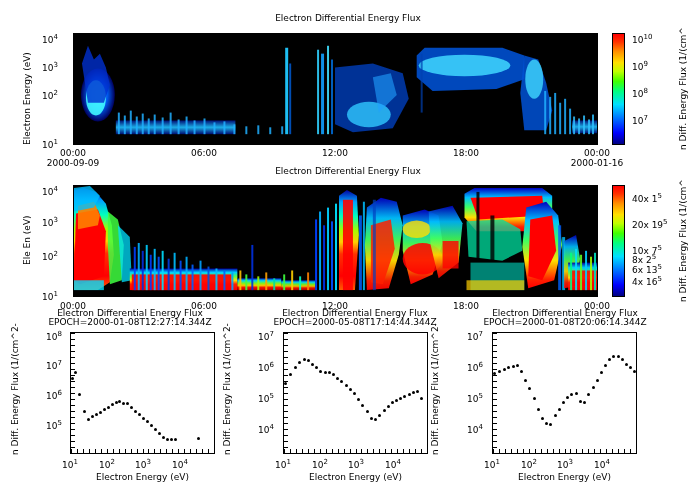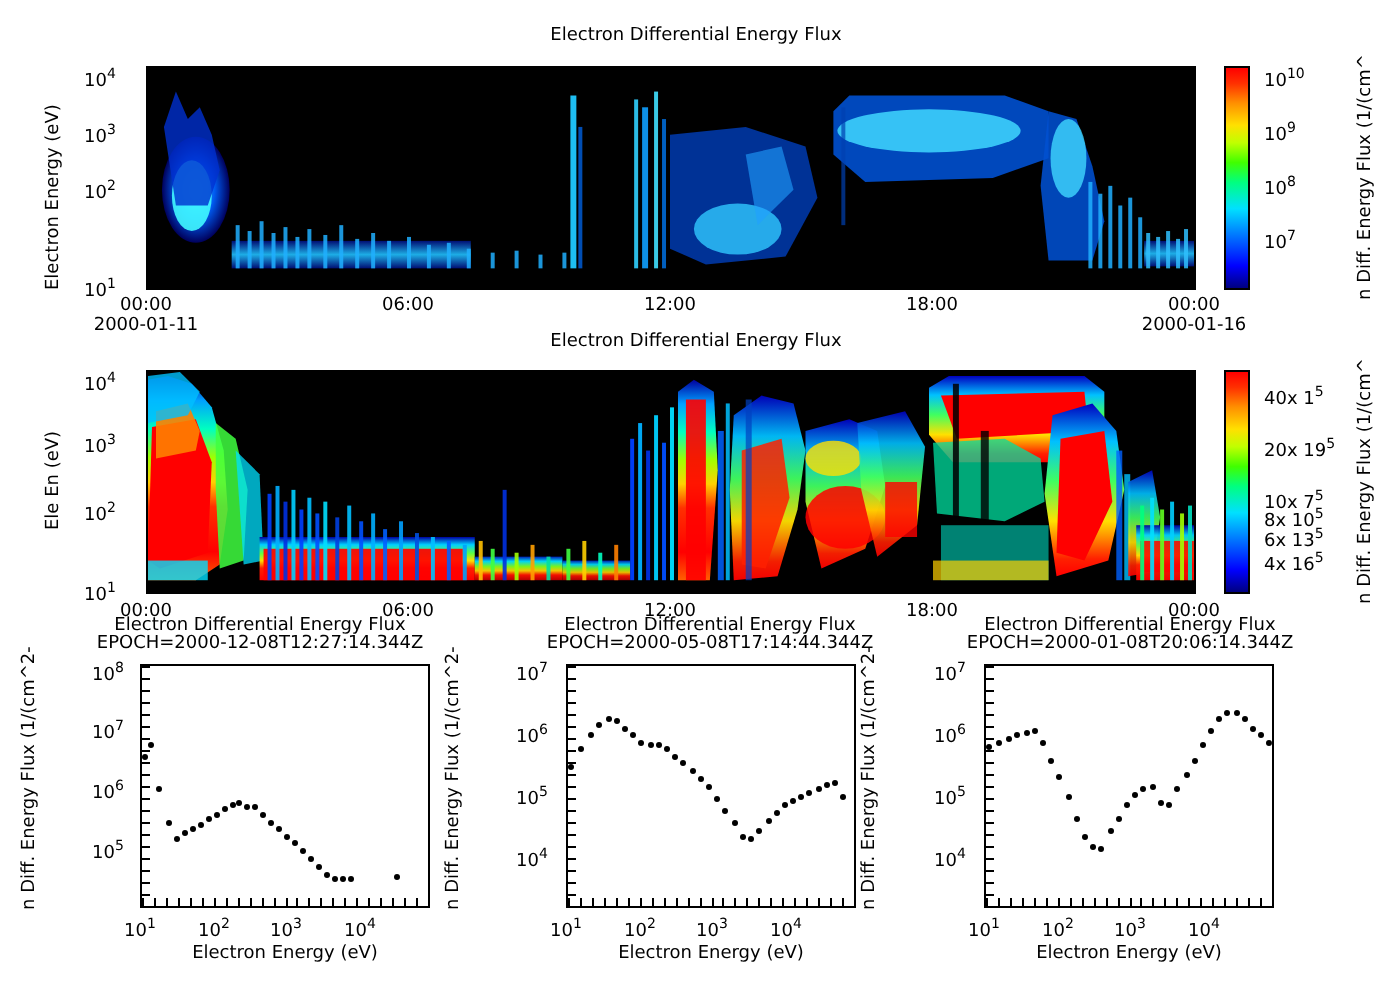--- a/index.html
+++ b/index.html
@@ -124,21 +124,21 @@
   <div class="tl" style="left:42px;top:33px;">
     <span>10</span><span class="sup">4</span></div>
   <div class="tl" style="left:42px;top:61px;">
     <span>10</span><span class="sup">3</span></div>
   <div class="tl" style="left:42px;top:89px;">
     <span>10</span><span class="sup">2</span></div>
   <div class="tl" style="left:42px;top:138px;">
     <span>10</span><span class="sup">1</span></div>
 
   <div class="tl" style="left:73px;top:148px;transform:translateX(-50%);">00:00</div>
-  <div class="tl" style="left:73px;top:158px;transform:translateX(-50%);">2000-01-11</div>
+  <div class="tl" style="left:73px;top:158px;transform:translateX(-50%);">2000-09-09</div>
   <div class="tl" style="left:204px;top:148px;transform:translateX(-50%);">06:00</div>
   <div class="tl" style="left:335px;top:148px;transform:translateX(-50%);">12:00</div>
   <div class="tl" style="left:466px;top:148px;transform:translateX(-50%);">18:00</div>
   <div class="tl" style="left:597px;top:148px;transform:translateX(-50%);">00:00</div>
   <div class="tl" style="left:597px;top:158px;transform:translateX(-50%);">2000-01-16</div>
 
   <div class="cbar" style="left:612px;top:33px;width:13px;height:112px;"></div>
   <div class="tl" style="left:632px;top:33px;">
     <span>10</span><span class="sup">10</span></div>
   <div class="tl" style="left:632px;top:60px;">
@@ -311,32 +311,32 @@
   <div class="tl" style="left:597px;top:301px;transform:translateX(-50%);">00:00</div>
 
   <div class="cbar" style="left:612px;top:185px;width:13px;height:112px;"></div>
   <div class="tl" style="left:632px;top:192px;">
     <span>40x 1</span><span class="sup">5</span></div>
   <div class="tl" style="left:632px;top:218px;">
     <span>20x 19</span><span class="sup">5</span></div>
   <div class="tl" style="left:632px;top:244px;">
     <span>10x 7</span><span class="sup">5</span></div>
   <div class="tl" style="left:632px;top:253px;">
-    <span>8x 10</span><span class="sup">5</span></div>
+    <span>8x 2</span><span class="sup">5</span></div>
   <div class="tl" style="left:632px;top:263px;">
     <span>6x 13</span><span class="sup">5</span></div>
   <div class="tl" style="left:632px;top:275px;">
     <span>4x 16</span><span class="sup">5</span></div>
   <div class="vlab" style="left:678px;top:302px;">n Diff. Energy Flux (1/(cm^</div>
 </div>
 
 <div class="panel">
 
   <div class="ttl" style="left:20px;top:308px;width:220px;">Electron Differential Energy Flux</div>
-  <div class="ttl" style="left:20px;top:317px;width:220px;">EPOCH=2000-12-08T12:27:14.344Z</div>
+  <div class="ttl" style="left:20px;top:317px;width:220px;">EPOCH=2000-01-08T12:27:14.344Z</div>
   <div class="vlab" style="left:10px;top:455px;">n Diff. Energy Flux (1/(cm^2-</div>
   <div class="sc-box" id="sb0" style="left:70px;top:332px;width:145px;height:122px;">
       <div class="dot" style="left: 0.293123px; top: 44.1864px;"></div>
       <div class="dot" style="left: 3.436px; top: 37.5309px;"></div>
       <div class="dot" style="left: 7.34244px; top: 59.8727px;"></div>
       <div class="dot" style="left: 11.5406px; top: 76.5618px;"></div>
       <div class="dot" style="left: 15.7387px; top: 85.0817px;"></div>
       <div class="dot" style="left: 19.7857px; top: 82.3764px;"></div>
       <div class="dot" style="left: 23.6161px; top: 80.1374px;"></div>
       <div class="dot" style="left: 27.6152px; top: 77.6482px;"></div>

